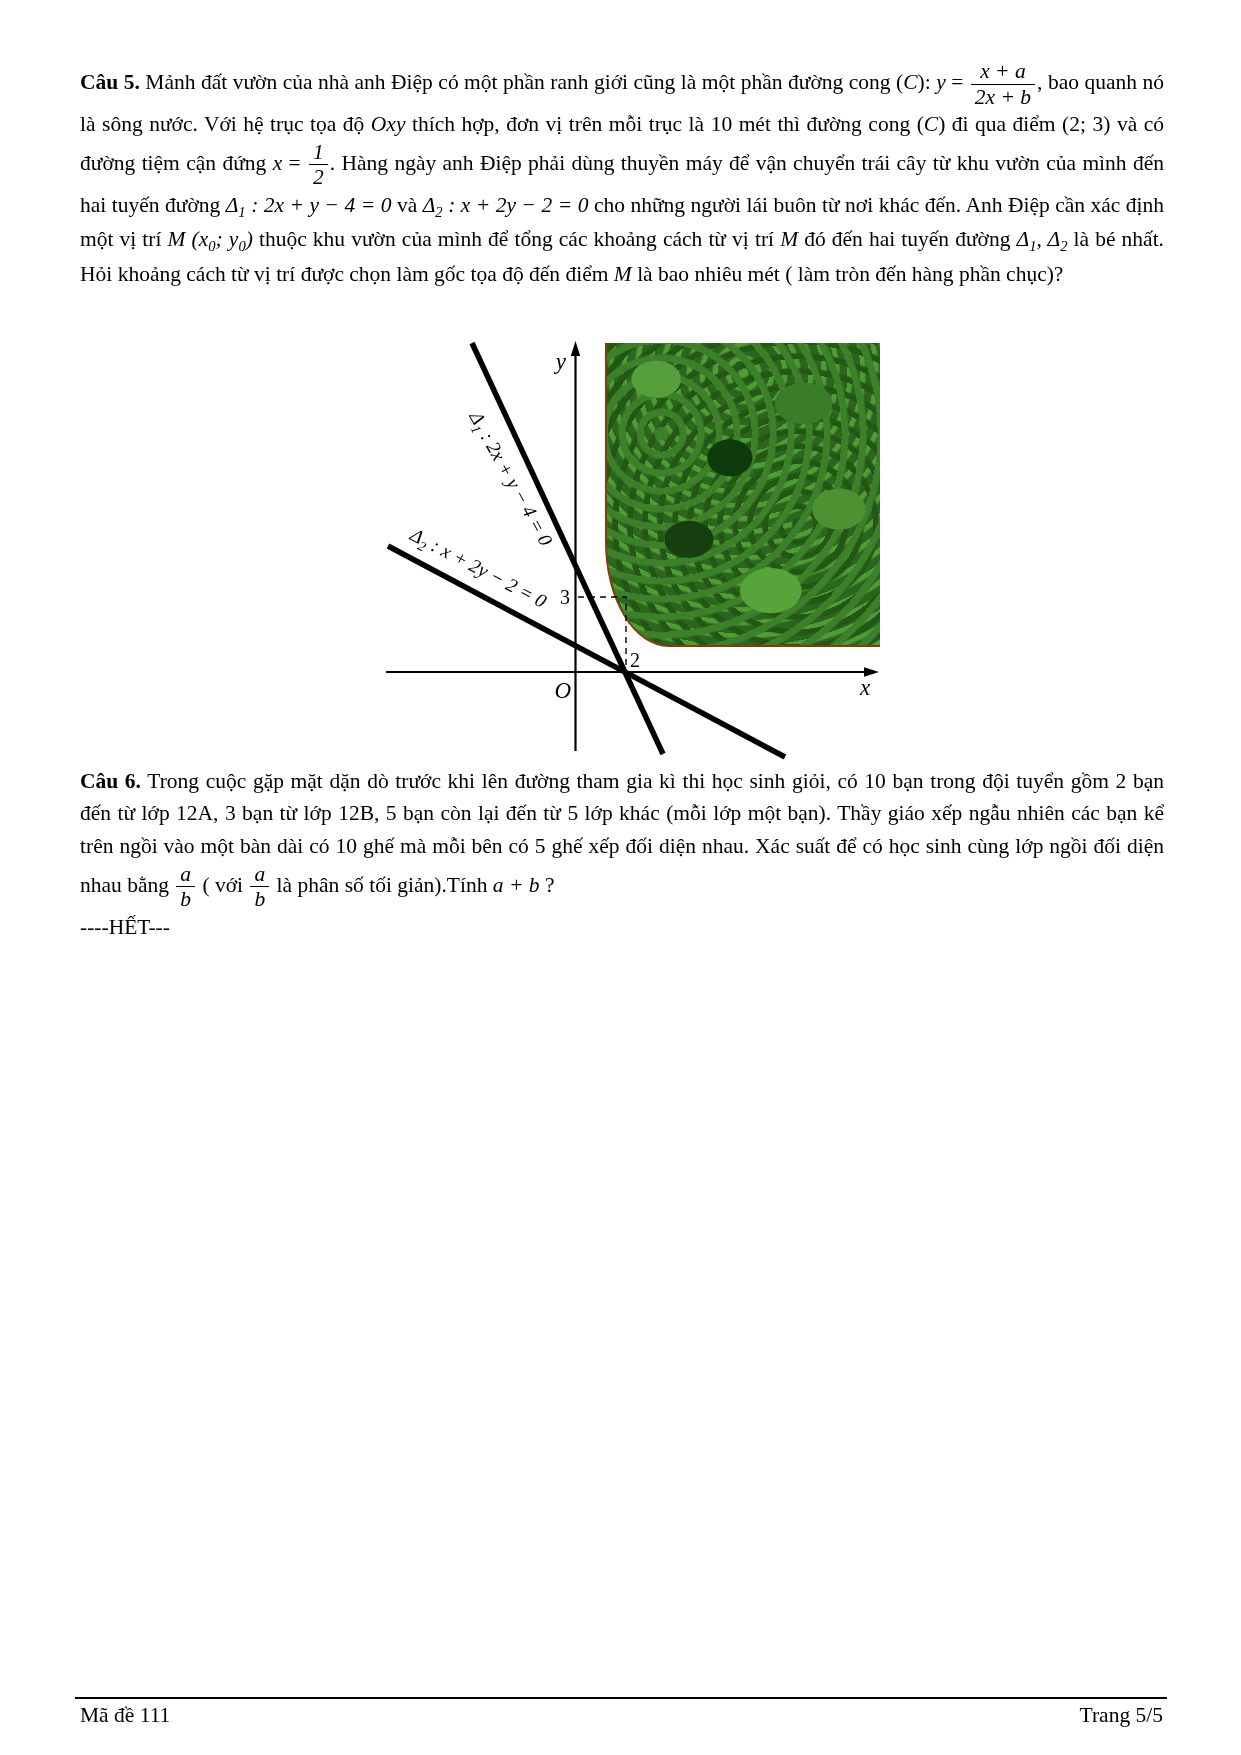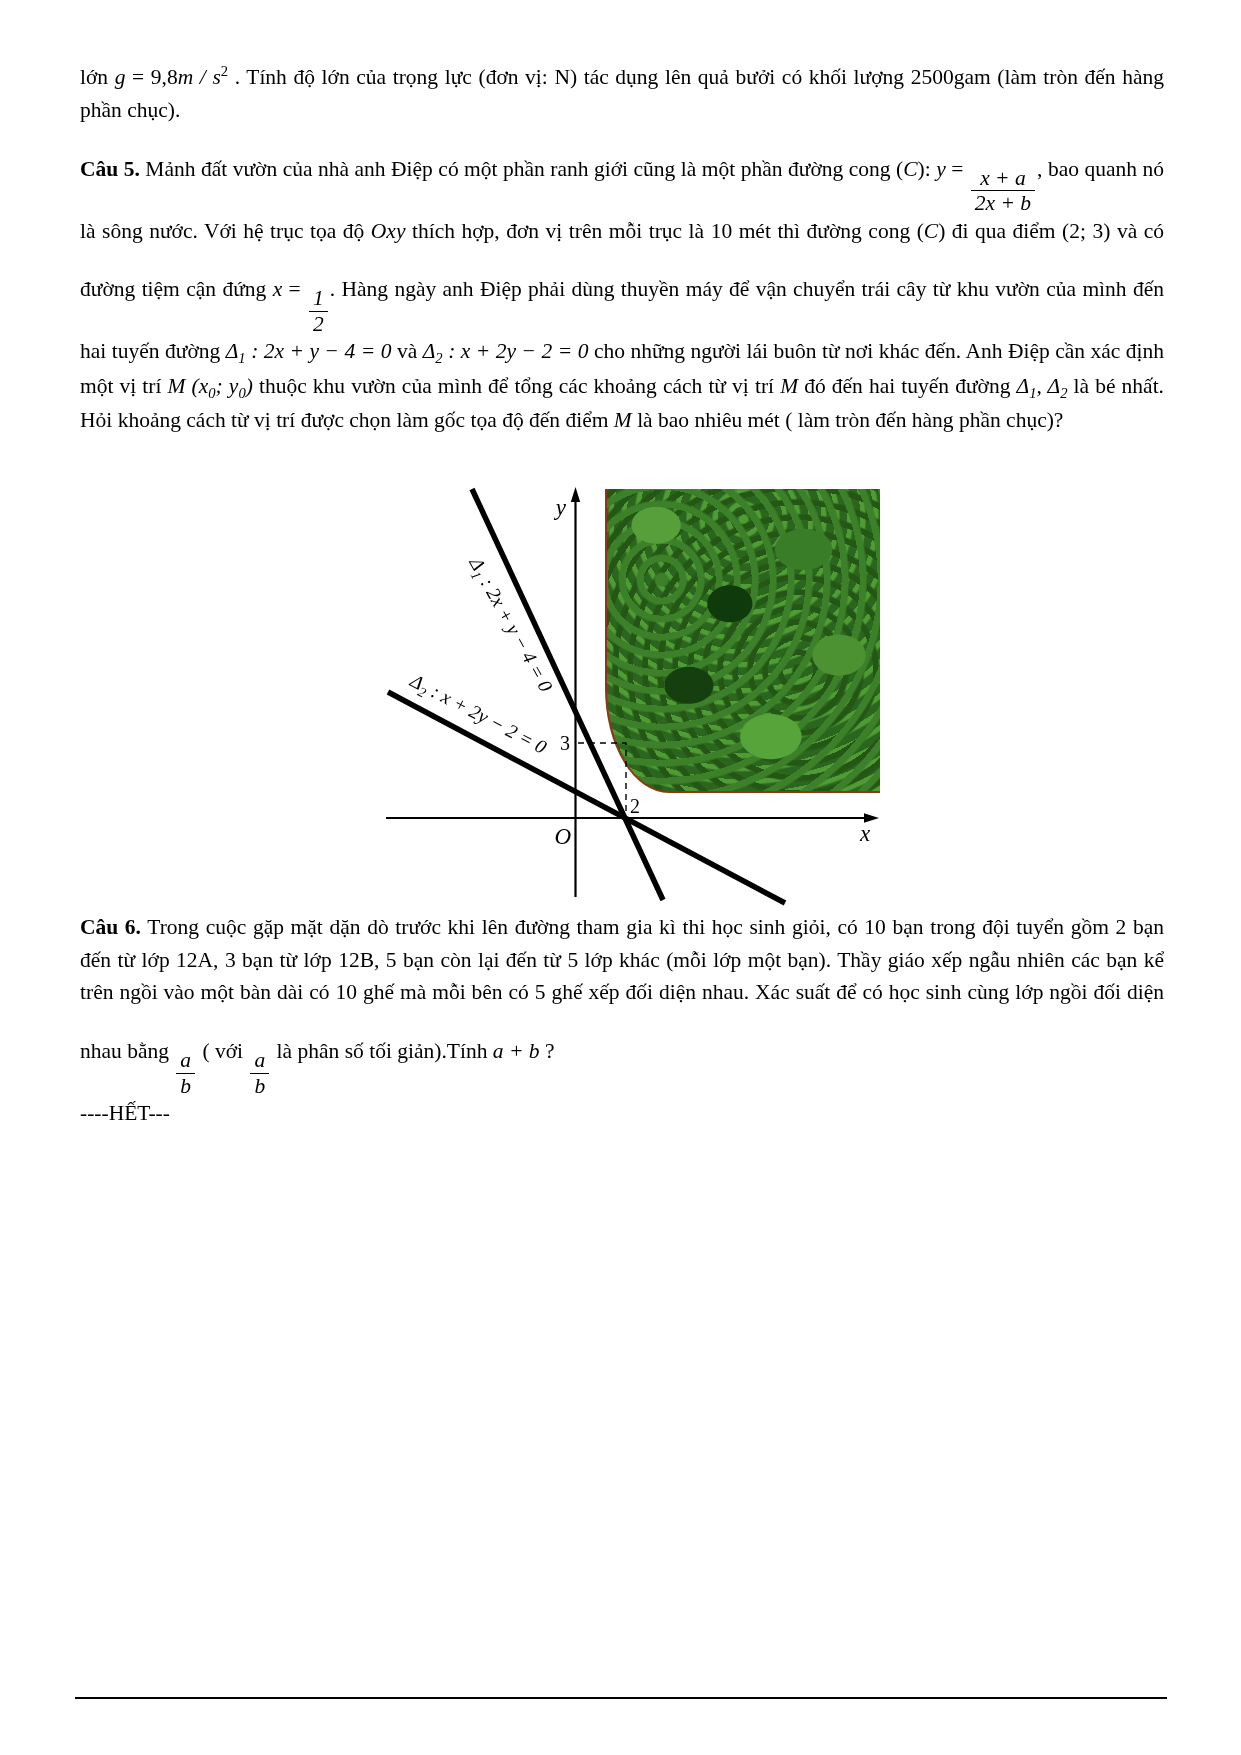--- a/index.html
+++ b/index.html
@@ -5,21 +5,21 @@
   html,body{margin:0;padding:0;background:#fff;}
   .page{position:relative;width:1241px;height:1755px;background:#ffffff;overflow:hidden;
         font-family:"Liberation Serif", serif;font-size:21.5px;color:#000;}
   .content{position:absolute;left:80px;top:60px;width:1084px;}
   p.para{margin:0;text-align:justify;line-height:1.52;}
   .b{font-weight:bold;}
   .math{font-style:italic;}
   sup{font-size:68%;}
   sub{font-size:68%;}
   .frac{display:inline-block;vertical-align:middle;text-align:center;line-height:1.05;
-        font-style:italic;padding:0 2px;margin-top:40px;}
+        font-style:italic;padding:0 2px;}
   .frac .fn{display:block;border-bottom:1.6px solid #000;padding:0 4px 1px;}
   .frac .fd{display:block;padding:1px 4px 0;text-align:right;}
   .figure-wrap{position:relative;height:474px;}
   .fig{position:absolute;left:258px;top:2px;width:545px;height:468px;}
   .forest{position:absolute;left:267px;top:50px;width:273px;height:302px;
         border-left:2.5px solid #8B3A0F;border-bottom:2.5px solid #8B3A0F;
         border-bottom-left-radius:64px 105px;
         background-color:#2b661e;
         background-image:
           radial-gradient(ellipse 60px 45px at 18% 12%, #579f3b 0 40%, rgba(0,0,0,0) 42%),
@@ -40,21 +40,20 @@
   .footer-rule{position:absolute;left:75px;right:74px;top:1697px;border-top:2px solid #000;}
   .footer-text{position:absolute;left:80px;right:78px;top:1703px;display:flex;
         justify-content:space-between;font-size:21.5px;}
 </style>
 </head>
 <body>
 
 <div class="page">
   <div class="content">
 
-    <p class="para"><span>lớn </span><span class="math">g</span><span> = 9,8</span><span class="math">m / s</span><sup>2</sup><span> . Tính độ lớn của trọng lực (đơn vị: N) tác dụng lên quả bưởi có khối lượng 2500gam (làm tròn đến hàng phần chục).</span></p>
 
     <p class="para"><span class="b">Câu 5.</span><span>  Mảnh đất vườn của nhà anh Điệp có một phần ranh giới cũng là một phần đường cong (</span><span class="math">C</span><span>): </span><span class="math">y</span><span> = </span><span class="frac"><span class="fn">x + a</span><span class="fd">2x + b</span></span><span>, bao quanh nó là sông nước. Với hệ trục tọa độ </span><span class="math">Oxy</span><span> thích hợp, đơn vị trên mỗi trục là 10 mét thì đường cong (</span><span class="math">C</span><span>) đi qua điểm </span><span>(2; 3)</span><span> và có đường tiệm cận đứng </span><span class="math">x</span><span> = </span><span class="frac"><span class="fn">1</span><span class="fd">2</span></span><span>. Hàng ngày anh Điệp phải dùng thuyền máy để vận chuyển trái cây từ khu vườn của mình đến hai tuyến đường </span><span class="math"><span>Δ</span><sub>1</sub><span> : 2x + y − 4 = 0</span></span><span> và </span><span class="math"><span>Δ</span><sub>2</sub><span> : x + 2y − 2 = 0</span></span><span> cho những người lái buôn từ nơi khác đến. Anh Điệp cần xác định một vị trí </span><span class="math"><span>M (x</span><sub>0</sub><span>; y</span><sub>0</sub><span>)</span></span><span> thuộc khu vườn của mình để tổng các khoảng cách từ vị trí </span><span class="math">M</span><span> đó đến hai tuyến đường </span><span class="math"><span>Δ</span><sub>1</sub><span>, </span><span>Δ</span><sub>2</sub></span><span> là bé nhất. Hỏi khoảng cách từ vị trí được chọn làm gốc tọa độ đến điểm </span><span class="math">M</span><span> là bao nhiêu mét ( làm tròn đến hàng phần chục)?</span></p>
 
     <div class="figure-wrap">
       <div class="fig">
         <div class="forest"></div>
         <svg class="fig-svg" viewBox="0 0 545 468">
 
           <line x1="48" y1="379" x2="531" y2="379" stroke="#000" stroke-width="2.2"></line>
           <polygon points="541,379 526,374.3 526,383.7" fill="#000"></polygon>
@@ -79,13 +78,17 @@
       </div>
     </div>
 
     <p class="para"><span class="b">Câu 6.</span><span>  Trong cuộc gặp mặt dặn dò trước khi lên đường tham gia kì thi học sinh giỏi, có 10 bạn trong đội tuyển gồm 2 bạn đến từ lớp 12A, 3 bạn từ lớp 12B, 5 bạn còn lại đến từ 5 lớp khác (mỗi lớp một bạn). Thầy giáo xếp ngẫu nhiên các bạn kể trên ngồi vào một bàn dài có 10 ghế mà mỗi bên có 5 ghế xếp đối diện nhau. Xác suất để có học sinh cùng lớp ngồi đối diện nhau bằng </span><span class="frac"><span class="fn">a</span><span class="fd">b</span></span><span> ( với </span><span class="frac"><span class="fn">a</span><span class="fd">b</span></span><span> là phân số tối giản).Tính </span><span class="math">a + b</span><span> ?</span></p>
 
     <p class="para end-marker">----HẾT---</p>
 
   </div>
 
   <div class="footer-rule"></div>
+  <div class="footer-text">
+    <span>Mã đề 111</span>
+    <span>Trang 5/5</span>
+  </div>
 </div>
 
 </body></html>

